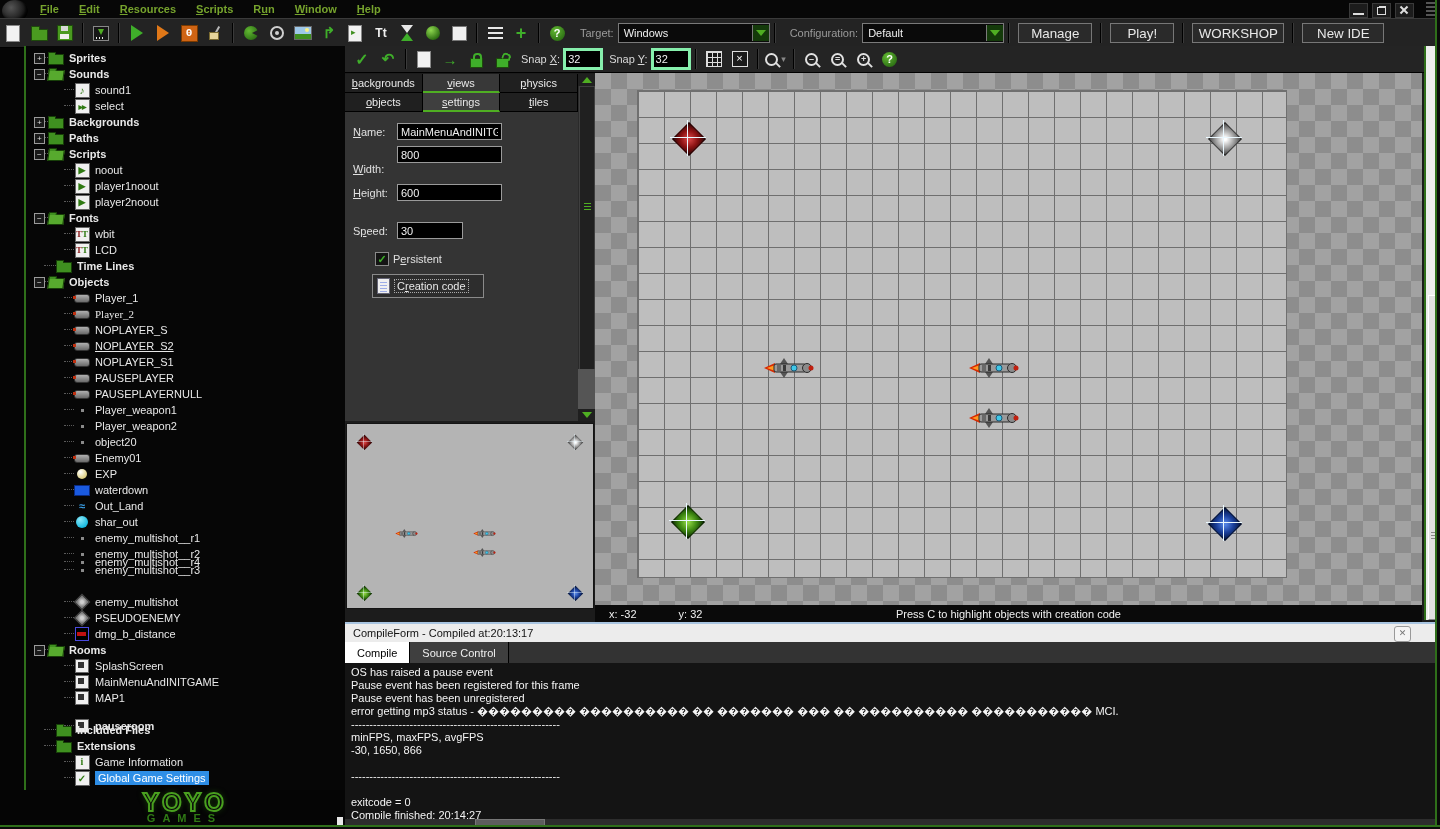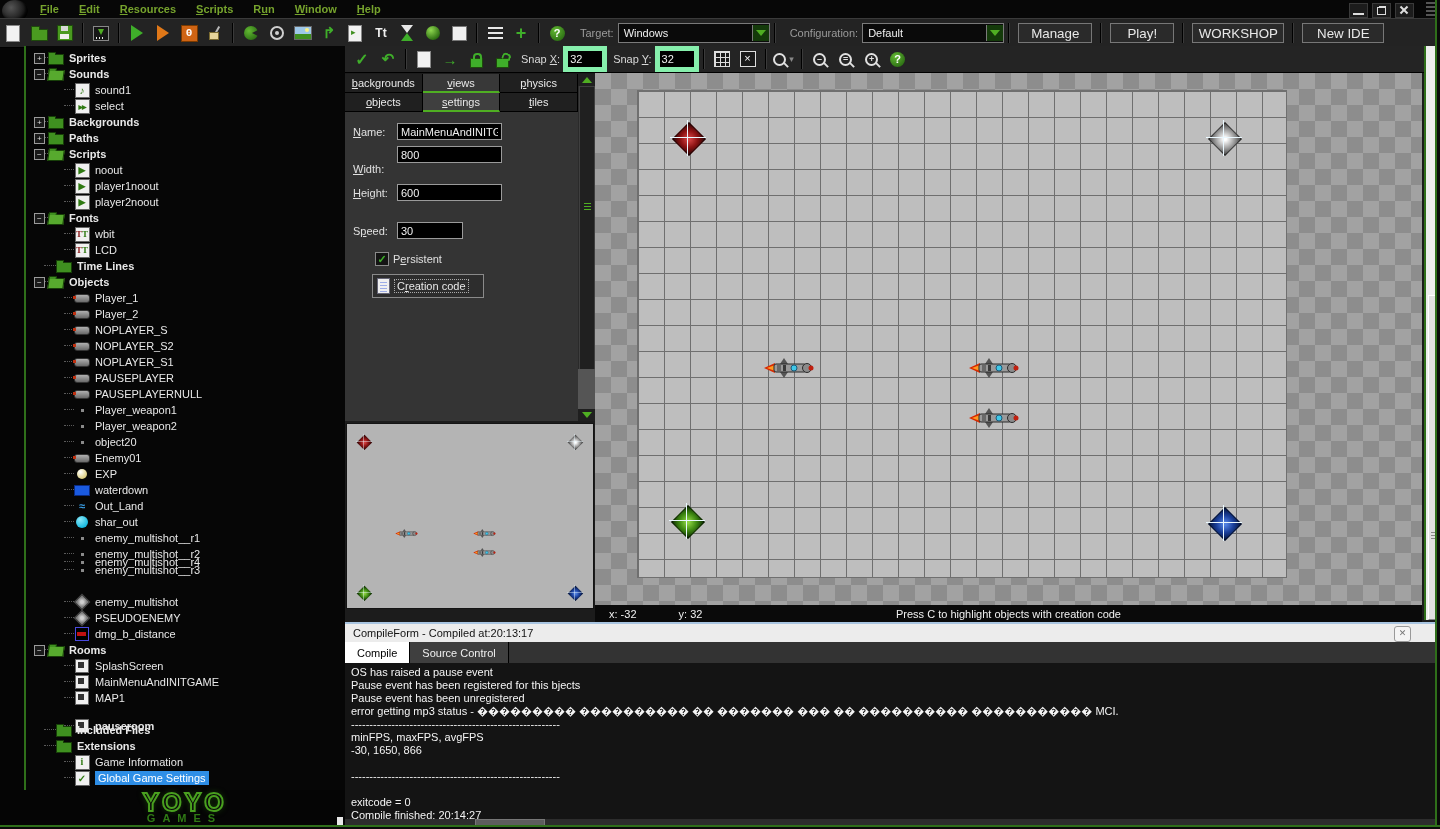--- a/index.html
+++ b/index.html
@@ -82,21 +82,21 @@
   .p-lock::before{content:"";position:absolute;left:2px;top:-6px;width:5px;height:5px;border:2px solid #3fae2a;border-bottom:none;border-radius:4px 4px 0 0;}
   .p-lock.open::before{left:5px;transform:rotate(20deg);}
   .p-grid{width:14px;height:14px;border:1px solid #ddd;background-color:#1a1a1a;display:inline-block;
           background-image:linear-gradient(#ddd 1px,transparent 1px),linear-gradient(90deg,#ddd 1px,transparent 1px);
           background-size:5px 5px;position:relative;color:#fff;font-size:11px;line-height:13px;text-align:center;}
   .p-grid.x{background-image:none;}
   .p-mag{width:9px;height:9px;border:2px solid #e0e0e0;border-radius:50%;display:inline-block;position:relative;
          color:#e0e0e0;font:bold 9px/8px "Liberation Sans",sans-serif;text-align:center;}
   .p-mag::after{content:"";position:absolute;width:2px;height:6px;background:#e0e0e0;transform:rotate(-45deg);right:-3px;bottom:-4px;}
   .p-dd{color:#888;font-size:9px;margin-left:3px;}
-  .snap-input{width:30px;height:16px;background:#000;color:#f0f0f0;border:5px solid #86efac;
+  .snap-input{width:30px;height:16px;background:#000;color:#f0f0f0;border:3px solid #86efac;
               font:11px "Liberation Sans",sans-serif;padding:0 2px;}
   .snap-label{color:#d8d8d8;margin:0 3px 0 6px;}
 
   
   #tree-panel{position:absolute;left:24px;top:46px;width:321px;height:744px;background:#060606;
               border-left:2px solid #2f6f1a;overflow:hidden;}
   .trow{position:absolute;left:0;width:321px;height:16px;display:flex;align-items:center;}
   .texp{position:absolute;left:8px;top:3px;width:9px;height:9px;background:#1a1a1a;border:1px solid #9a9a9a;
         color:#ddd;font:8px/9px "Liberation Mono",monospace;text-align:center;}
   .tdash{height:1px;border-top:1px dotted #5a5a5a;}
@@ -462,35 +462,35 @@
         </span>
         <span class="tlab">Objects</span>
       </div>
       <div class="trow" style="top: 244px;">
         <span class="tdash" style="width:10px;margin-left:38px"></span>
         <span class="tic">
           <span class="tic-ship"></span>
         </span>
         <span class="tlab">Player_1</span>
       </div>
-      <div class="trow" style="top: 260px;">
+      <div class="trow" style="top: 260px; font-family: Liberation Serif, serif;">
         <span class="tdash" style="width:10px;margin-left:38px"></span>
         <span class="tic">
           <span class="tic-ship"></span>
         </span>
         <span class="tlab">Player_2</span>
       </div>
       <div class="trow" style="top: 276px;">
         <span class="tdash" style="width:10px;margin-left:38px"></span>
         <span class="tic">
           <span class="tic-ship"></span>
         </span>
         <span class="tlab">NOPLAYER_S</span>
       </div>
-      <div class="trow" style="top: 292px;">
+      <div class="trow" style="top: 292px; text-decoration: underline;">
         <span class="tdash" style="width:10px;margin-left:38px"></span>
         <span class="tic">
           <span class="tic-ship"></span>
         </span>
         <span class="tlab">NOPLAYER_S2</span>
       </div>
       <div class="trow" style="top: 308px;">
         <span class="tdash" style="width:10px;margin-left:38px"></span>
         <span class="tic">
           <span class="tic-ship"></span>
@@ -916,21 +916,21 @@
 
   <div id="compile-form">
     <div id="cf-title">CompileForm - Compiled at:20:13:17</div>
     <div id="cf-close">✕</div>
     <div id="cf-tabs">
         <div class="cf-tab active">Compile</div>
         <div class="cf-tab">Source Control</div>
       </div>
     <div id="cf-log">
         <div class="logline">OS has raised a pause event</div>
-        <div class="logline">Pause event has been registered for this bjects</div>
+        <div class="logline">Pause event has been registered for this frame</div>
         <div class="logline">Pause event has been unregistered</div>
         <div class="logline">error getting mp3 status - ��������� ���������� �� ������� ��� �� ���������� ����������� MCI.</div>
         <div class="logline">---------------------------------------------------------</div>
         <div class="logline">minFPS, maxFPS, avgFPS</div>
         <div class="logline">-30, 1650, 866</div>
         <div class="logline"> </div>
         <div class="logline">---------------------------------------------------------</div>
         <div class="logline"> </div>
         <div class="logline">exitcode = 0</div>
         <div class="logline">Compile finished: 20:14:27</div>

